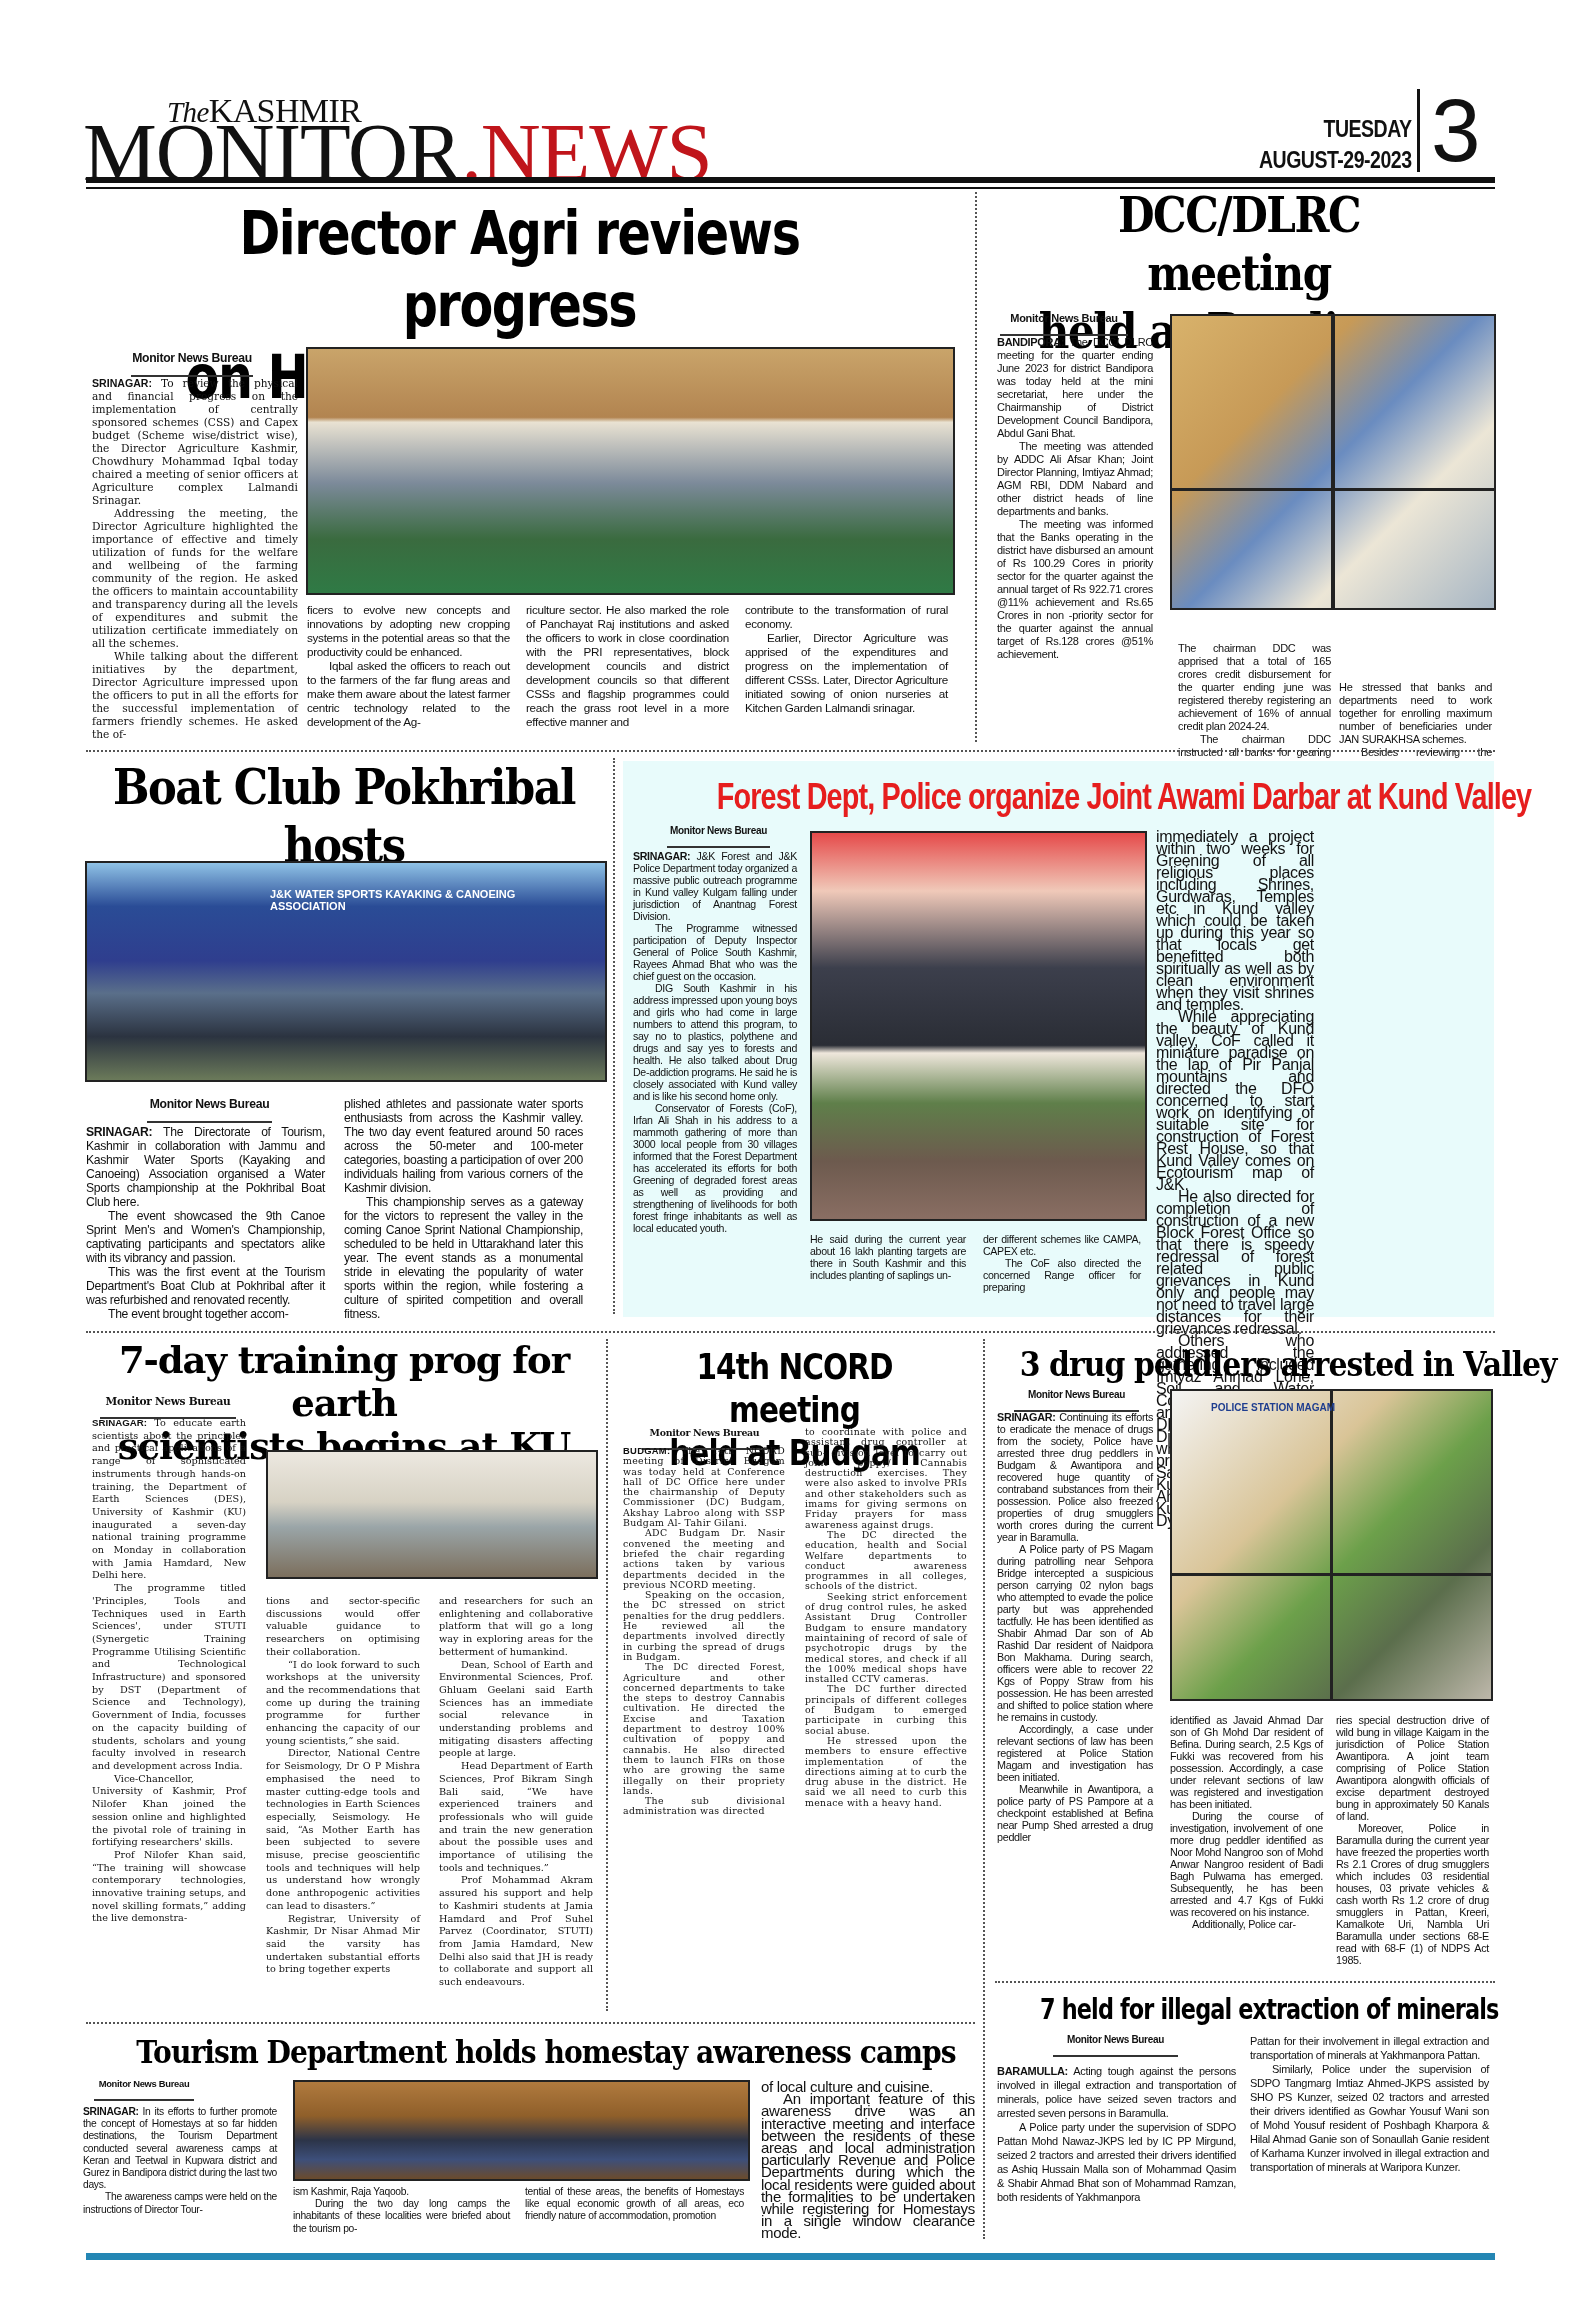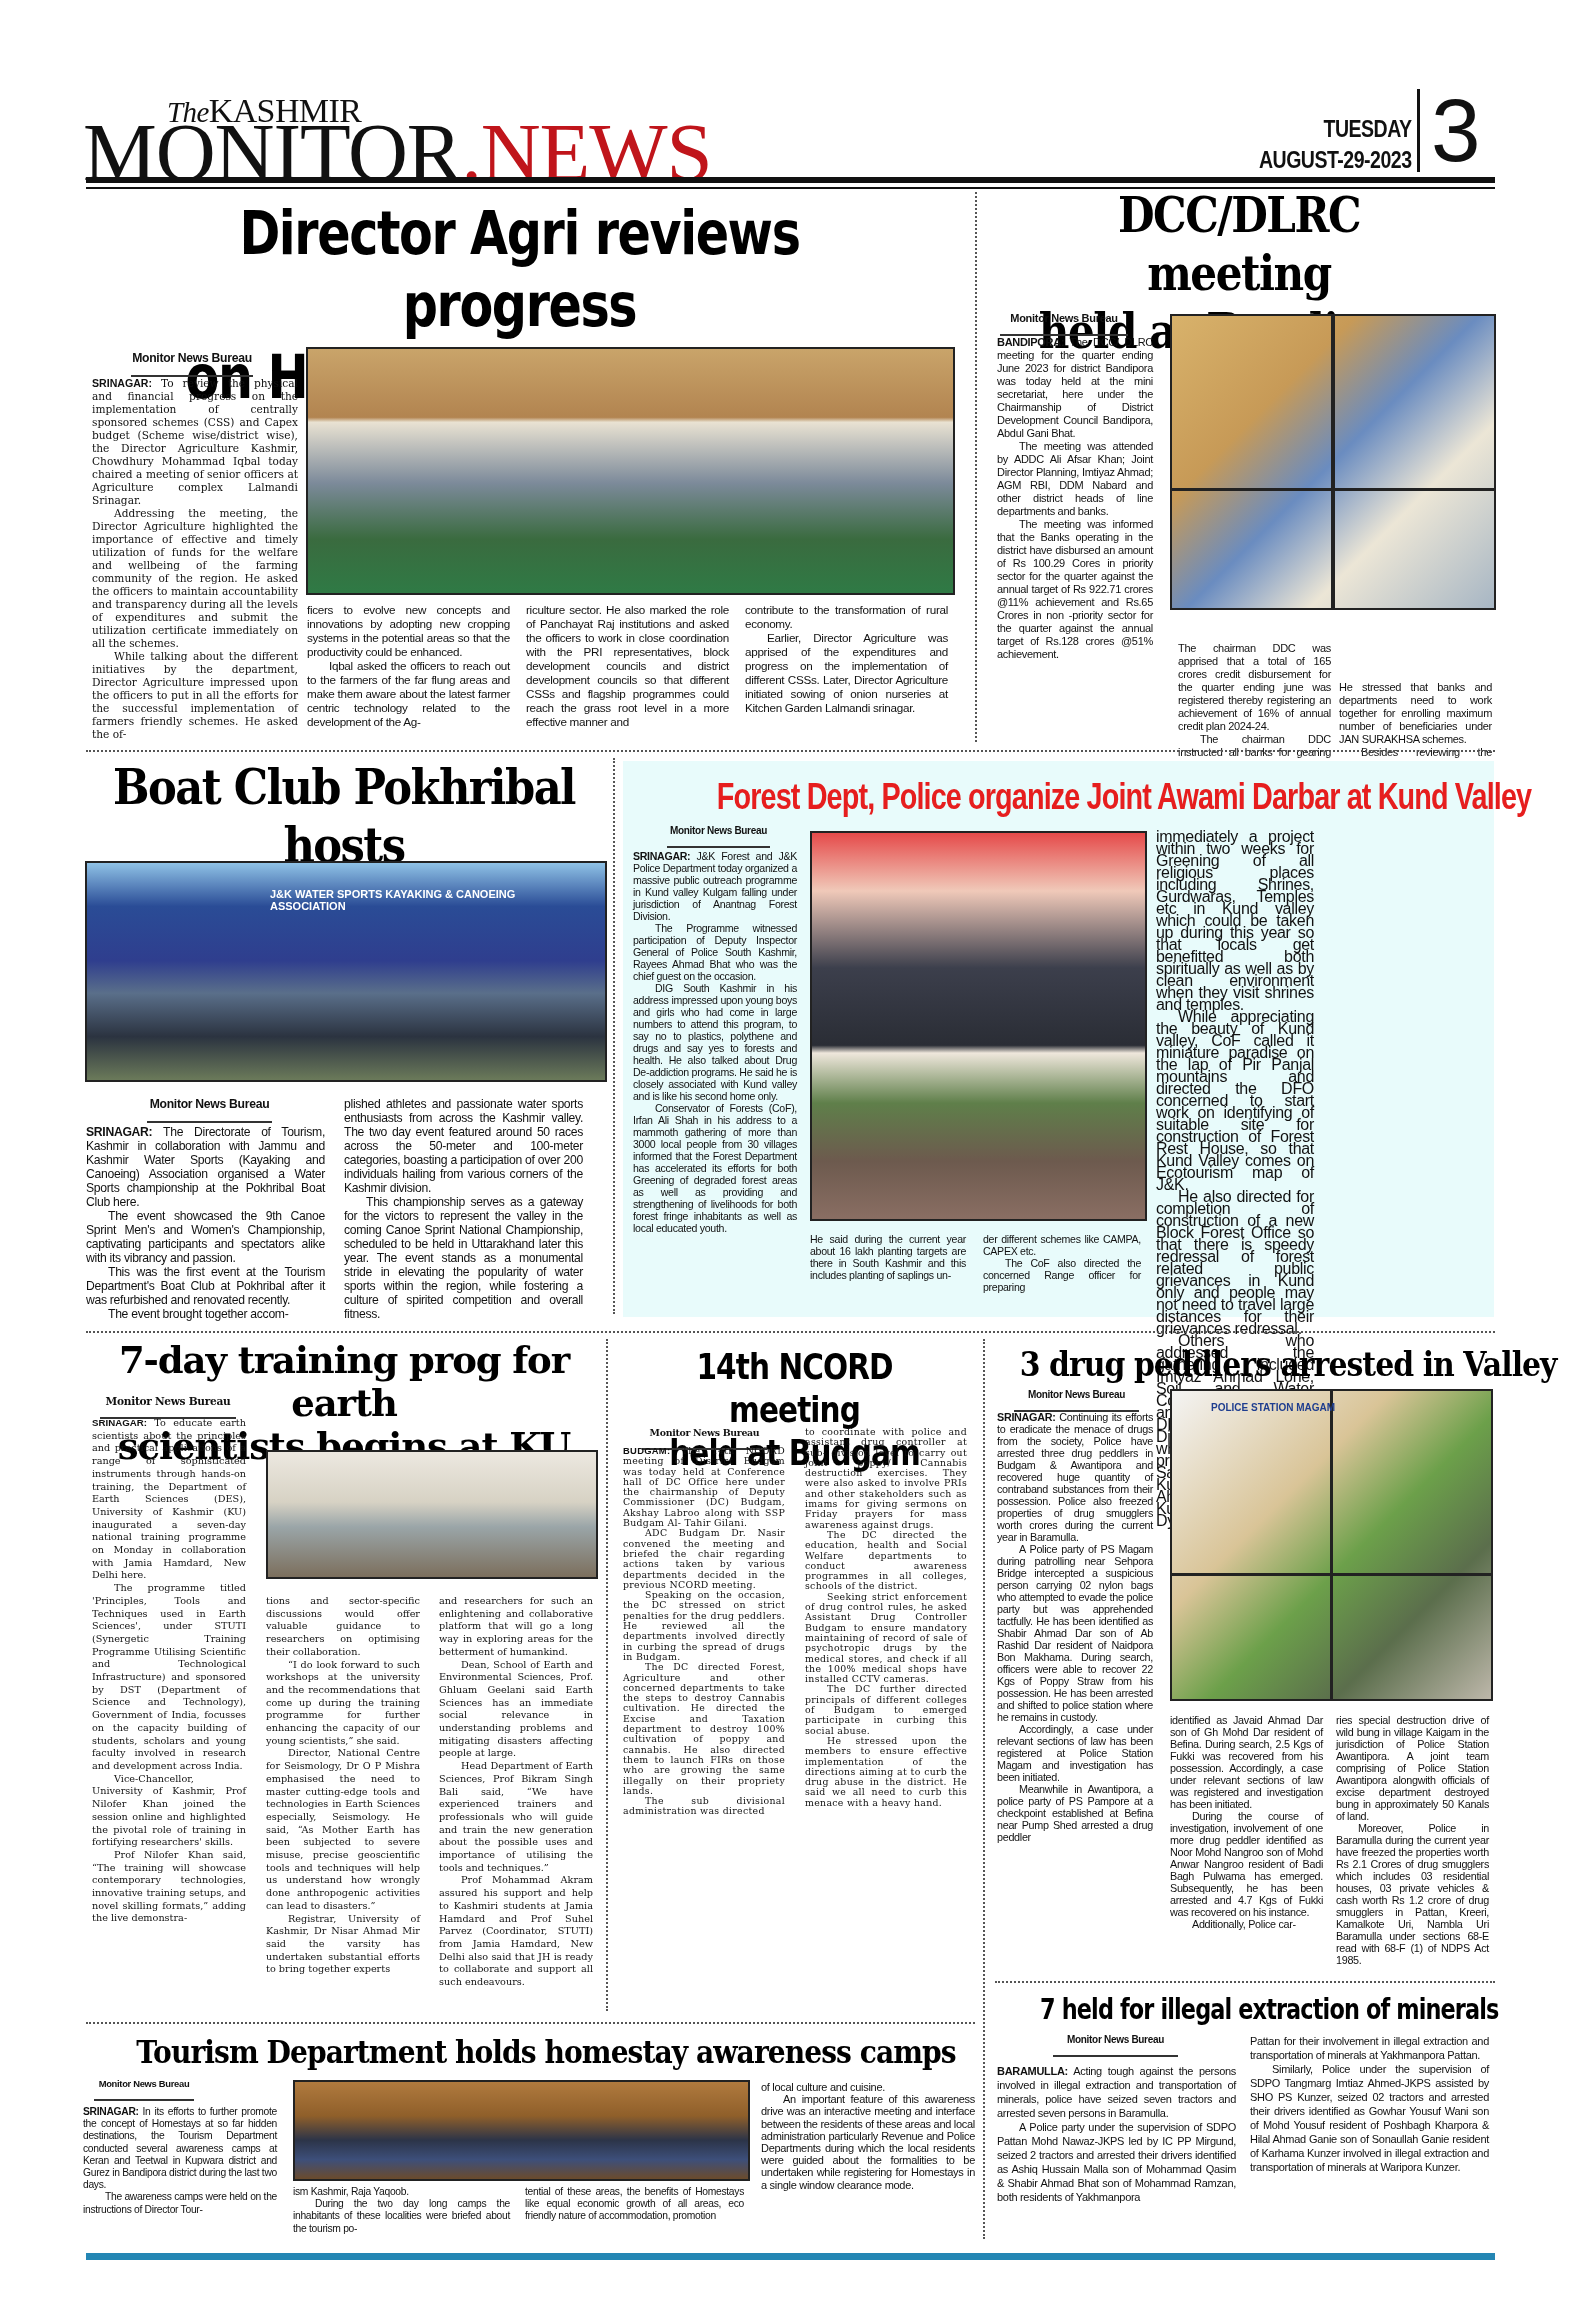--- a/index.html
+++ b/index.html
@@ -266,19 +266,19 @@
   <p>The awareness camps were held on the instructions of Director Tour-</p>
 </div>
 <div class="abs photo ph-home" style="left:293px;top:2080px;width:453px;height:97px;"></div>
 <div class="abs col sans" style="left:293px;top:2186px;width:217px;font-size:10.3px;line-height:12.2px;">
   <p class="first">ism Kashmir, Raja Yaqoob.</p>
   <p>During the two day long camps the inhabitants of these localities were briefed about the tourism po-</p>
 </div>
 <div class="abs col sans" style="left:525px;top:2186px;width:219px;font-size:10.3px;line-height:12.2px;">
   <p class="first">tential of these areas, the benefits of Homestays like equal economic growth of all areas, eco friendly nature of accommodation, promotion</p>
 </div>
-<div class="abs col sans" style="left:761px;top:2081px;width:214px;font-size:11px;line-height:12.2px;">
+<div class="abs col sans" style="left:761px;top:2081px;width:214px;font-size:15px;line-height:12.2px;">
   <p class="first">of local culture and cuisine.</p>
   <p>An important feature of this awareness drive was an interactive meeting and interface between the residents of these areas and local administration particularly Revenue and Police Departments during which the local residents were guided about the formalities to be undertaken while registering for Homestays in a single window clearance mode.</p>
 </div>
 
 <div class="abs bottom-bar" style="left:86px;top:2253px;width:1409px;height:6.7px;"></div>
 
 
 </body></html>

